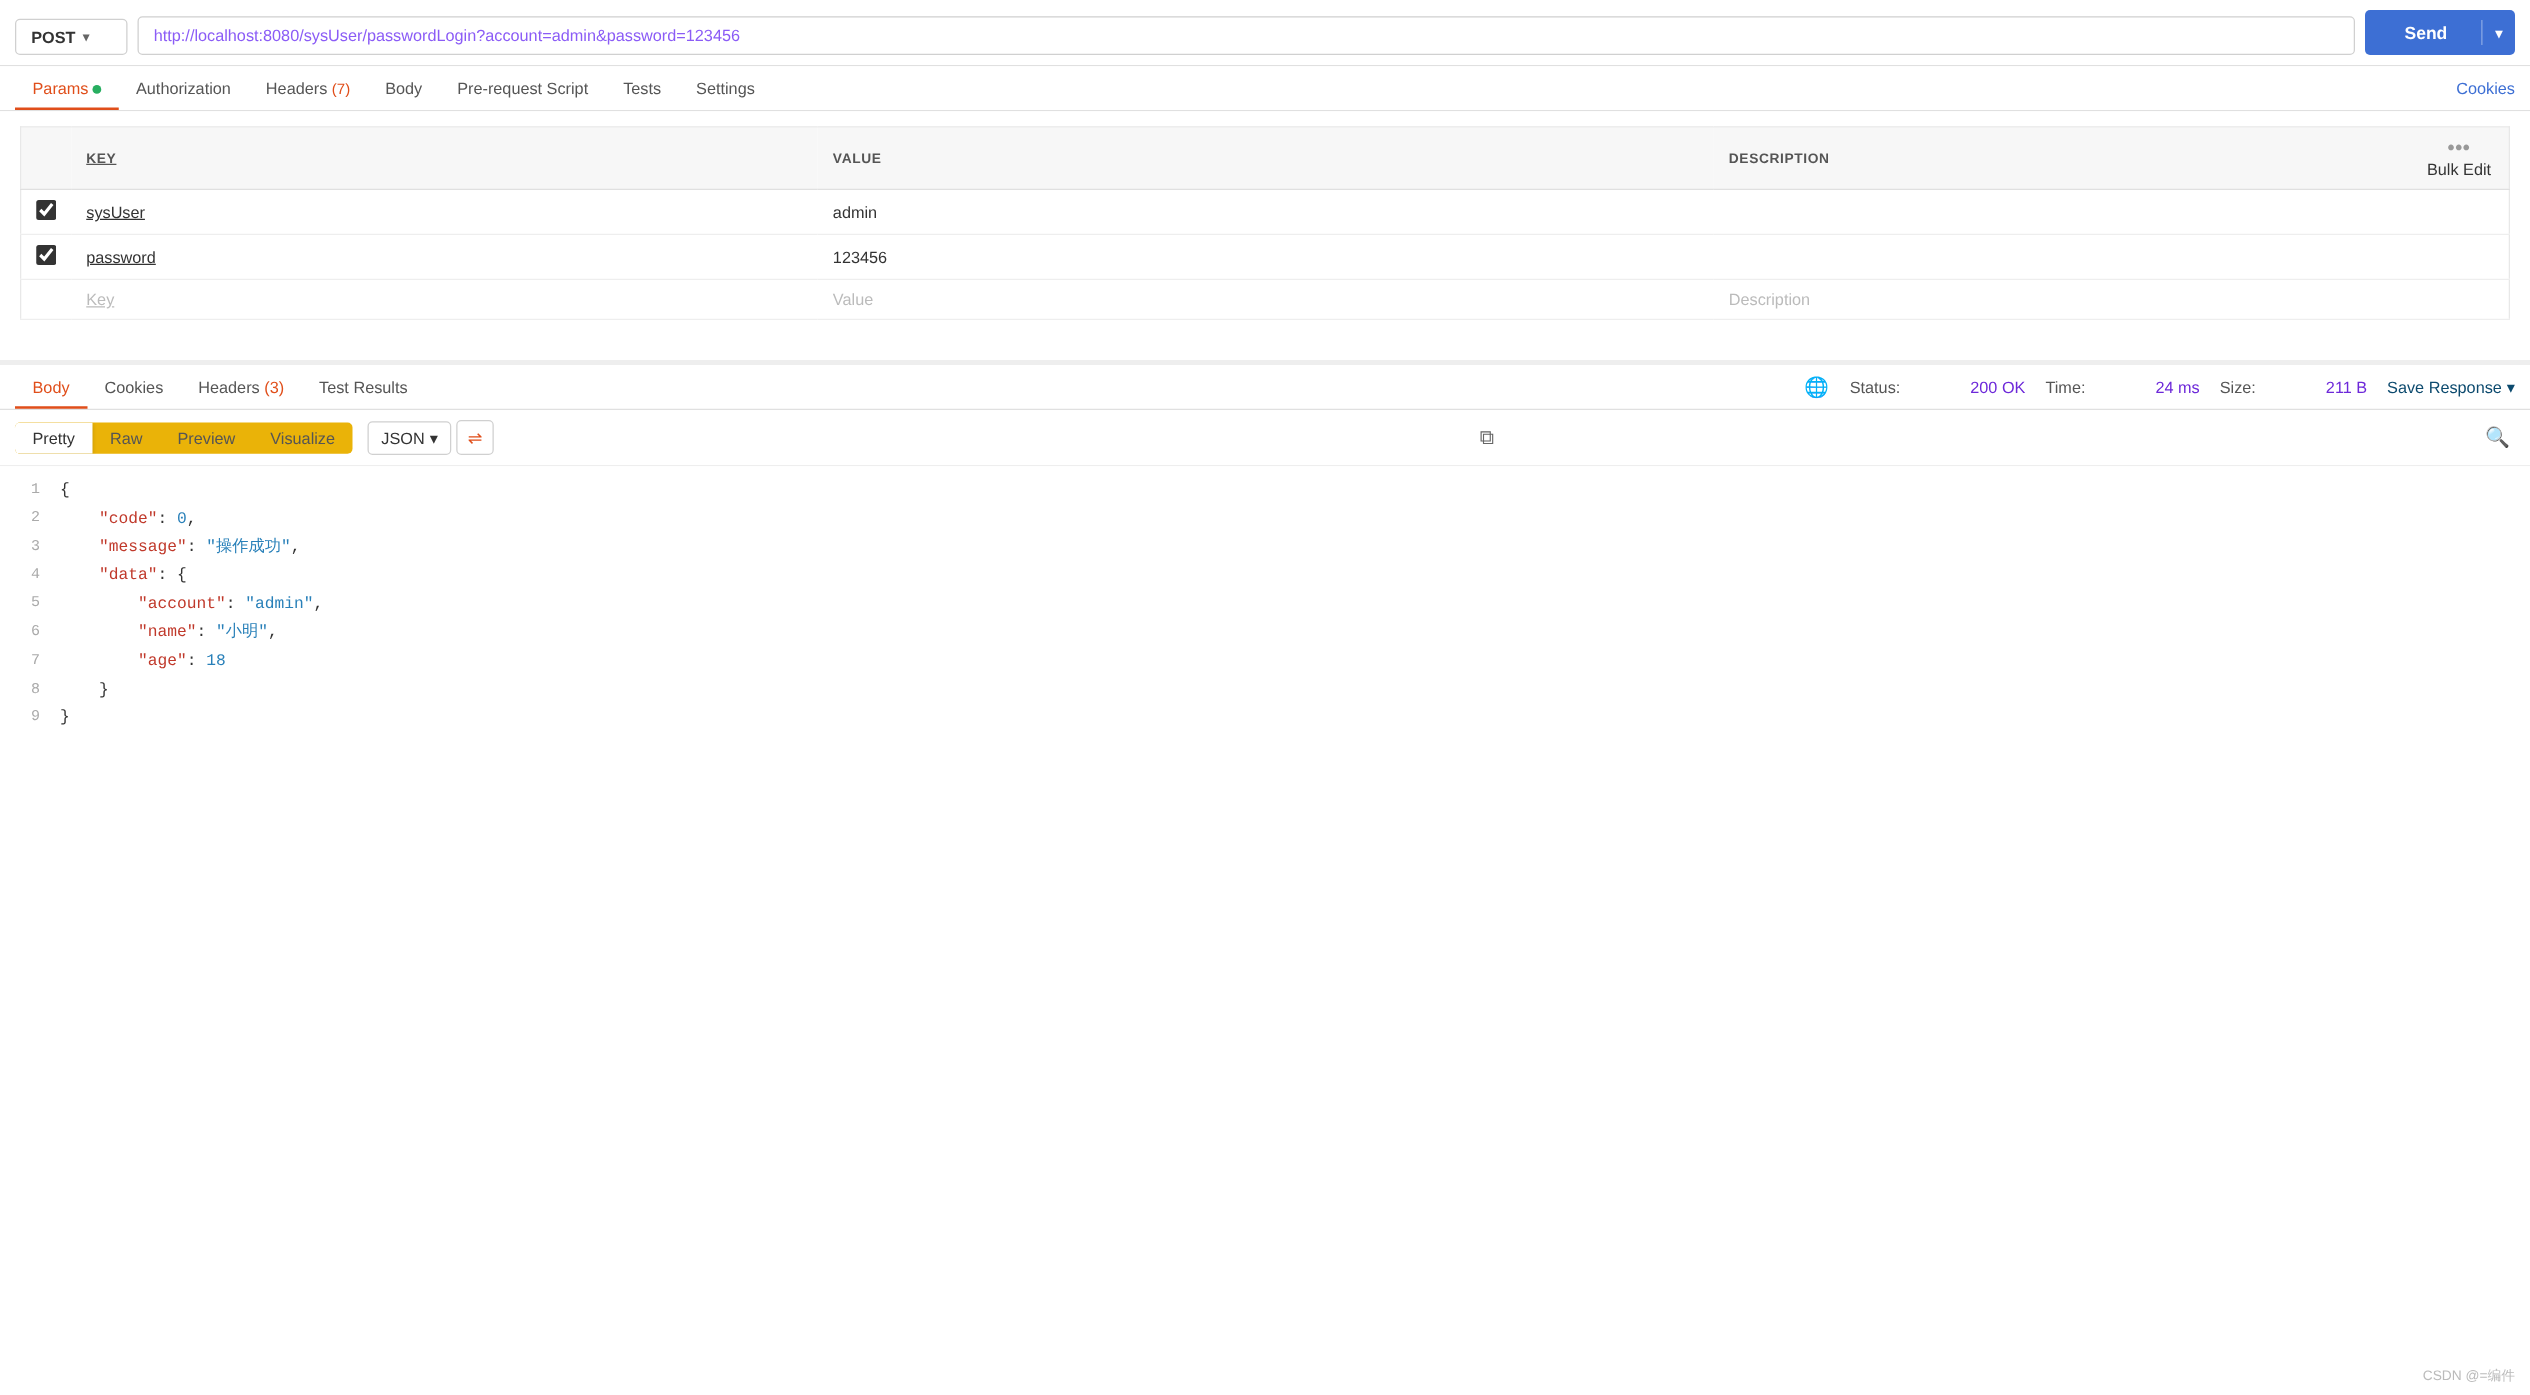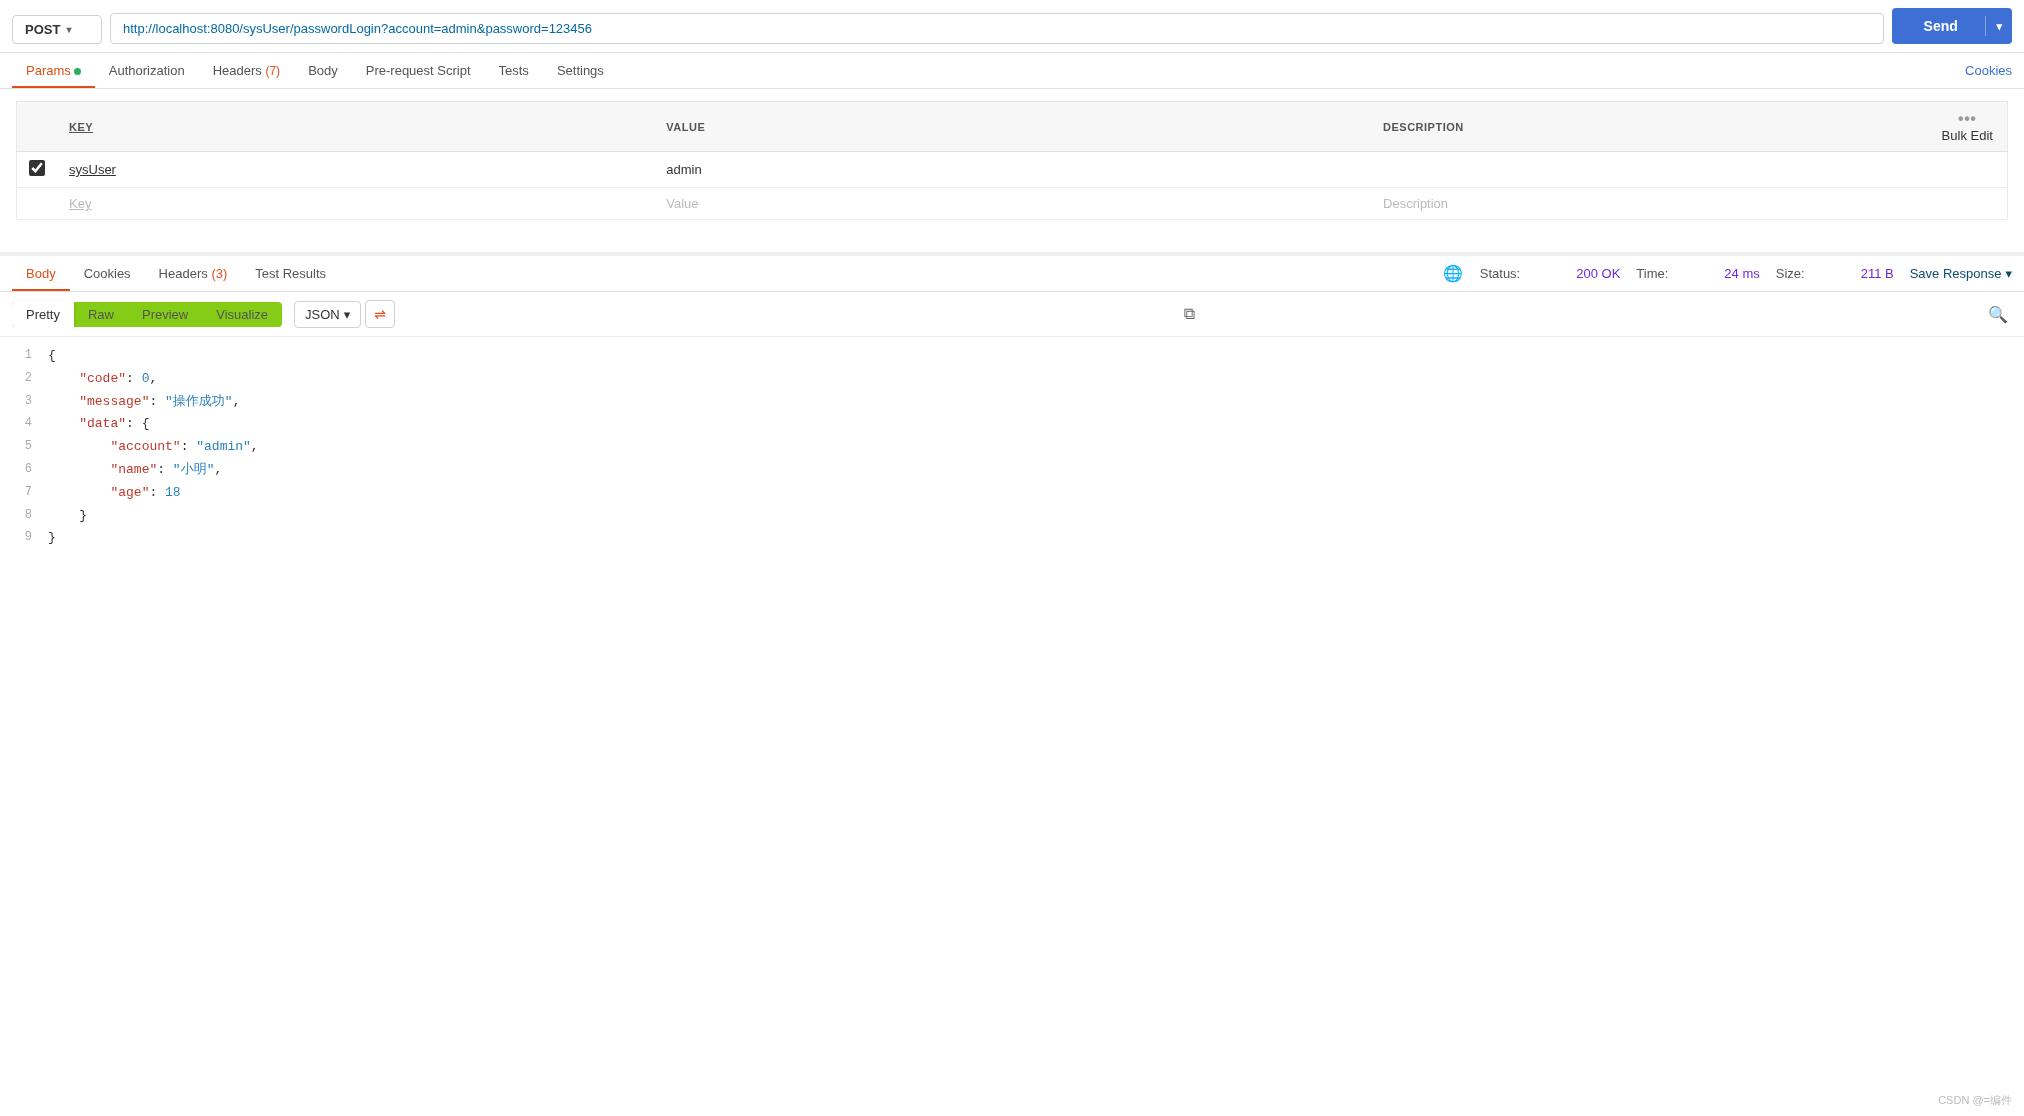--- a/index.html
+++ b/index.html
@@ -42,21 +42,21 @@
       font-size: 10px;
     }
     .url-bar {
       flex: 1;
       display: flex;
       align-items: center;
       border: 1px solid #d0d0d0;
       border-radius: 4px;
       padding: 7px 12px;
       font-size: 13px;
-      color: #0369a1;
+      color: #8b5cf6;
       background: #fff;
       overflow: hidden;
       white-space: nowrap;
       text-overflow: ellipsis;
     }
     .send-btn {
       display: flex;
       align-items: center;
       background: #3d6fd4;
       color: #fff;
@@ -258,21 +258,21 @@
     .format-bar {
       display: flex;
       align-items: center;
       padding: 8px 12px;
       gap: 4px;
       background: #fff;
       border-bottom: 1px solid #eee;
     }
     .view-tabs {
       display: flex;
-      background: #84cc16;
+      background: #eab308;
       border-radius: 4px;
       overflow: hidden;
     }
     .view-tab {
       padding: 5px 14px;
       font-size: 13px;
       cursor: pointer;
       color: #555;
       background: transparent;
       border: none;
@@ -415,20 +415,27 @@
     </thead>
     <tbody>
       <tr>
         <td class="col-check"><input type="checkbox" class="check-box" checked="" style=""></td>
         <td class="col-key">sysUser</td>
         <td class="col-value">admin</td>
         <td class="col-desc"></td>
         <td class="col-actions"></td>
       </tr>
       <tr>
+        <td class="col-check"><input type="checkbox" class="check-box" checked="" style=""></td>
+        <td class="col-key">password</td>
+        <td class="col-value">123456</td>
+        <td class="col-desc"></td>
+        <td class="col-actions"></td>
+      </tr>
+      <tr>
         <td class="col-check"></td>
         <td class="col-key placeholder">Key</td>
         <td class="col-value placeholder">Value</td>
         <td class="col-desc placeholder">Description</td>
         <td class="col-actions"></td>
       </tr>
     </tbody>
   </table>
 </div>
 

